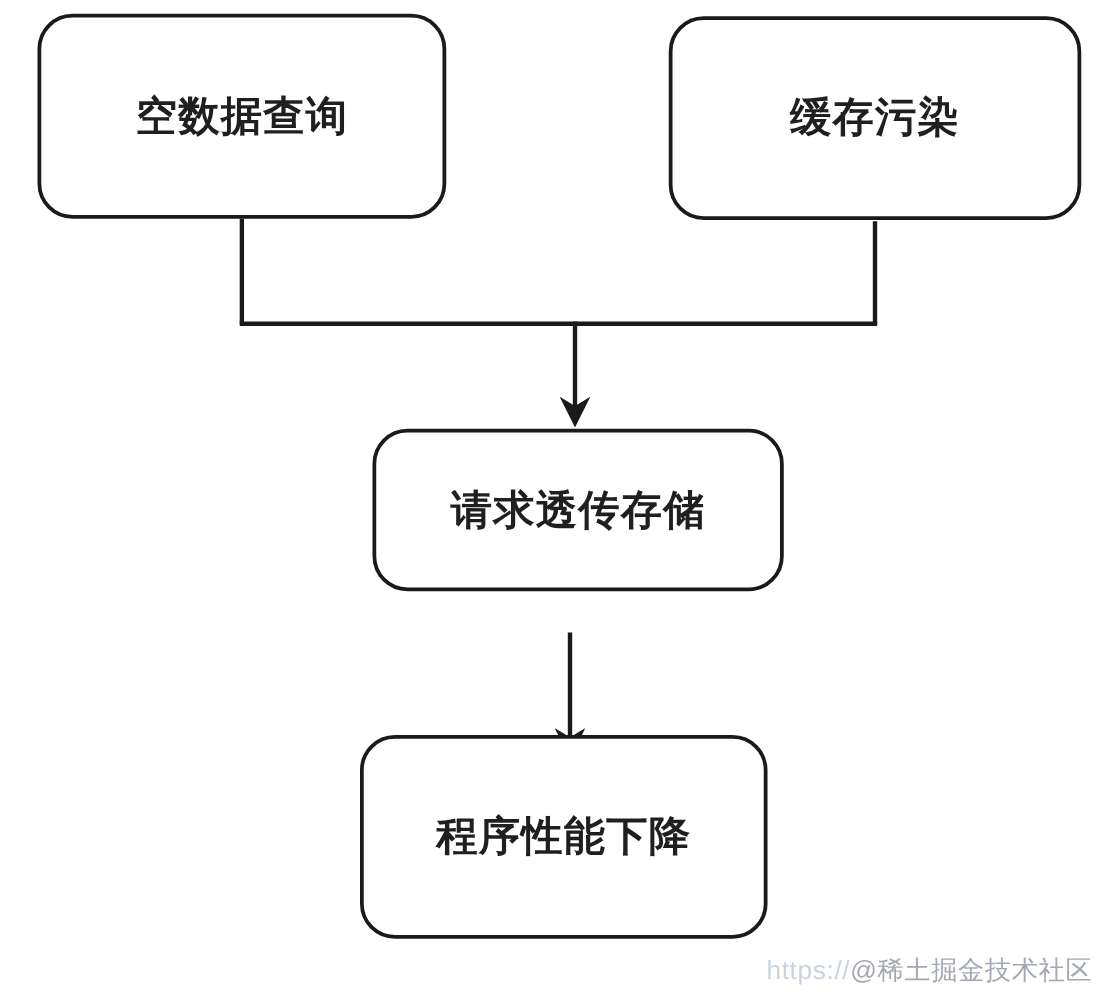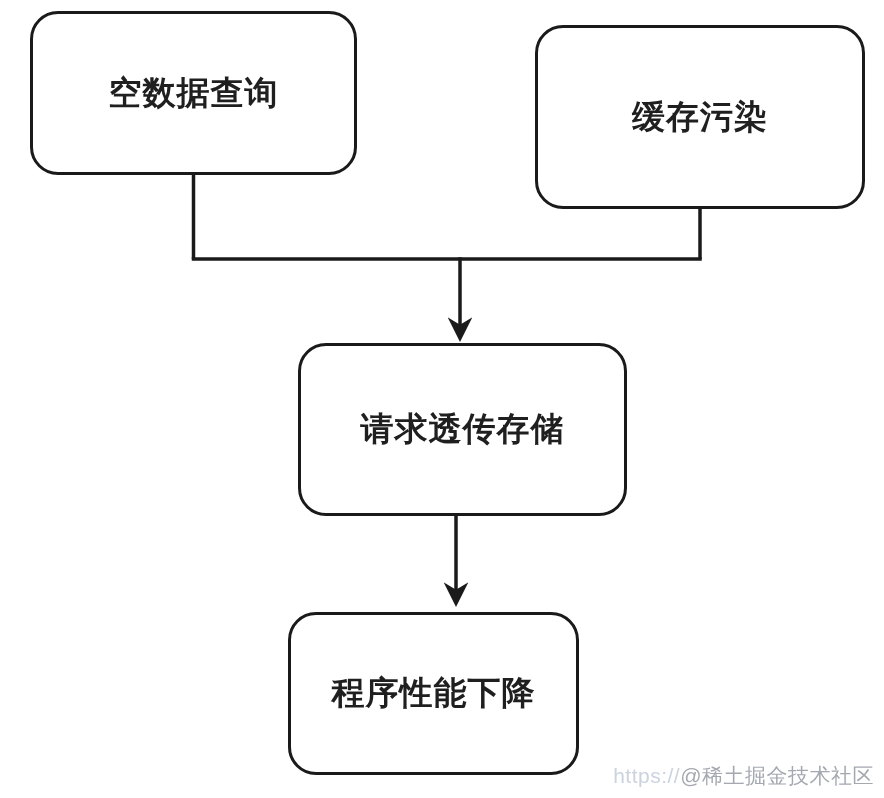--- a/index.html
+++ b/index.html
@@ -37,23 +37,23 @@
   }
   .node .label {
     font-size: 33px;
     font-weight: 700;
     color: #1f1f1f;
     letter-spacing: 1px;
     line-height: 1.36;
     white-space: nowrap;
   }
   #node-empty-data-query        { left: 30px;  top: 11px;  width: 327px; height: 164px; }
-  #node-cache-pollution         { left: 535px; top: 13px;  width: 330px; height: 184px; margin-top: 12px; }
-  #node-request-passthrough     { left: 298px; top: 343px; width: 329px; height: 173px; }
-  #node-performance-degradation { left: 288px; top: 612px; width: 291px; height: 163px; }
+  #node-cache-pollution         { left: 535px; top: 13px;  width: 330px; height: 163px; }
+  #node-request-passthrough     { left: 298px; top: 343px; width: 329px; height: 130px; }
+  #node-performance-degradation { left: 288px; top: 588px; width: 326px; height: 163px; }
   .watermark {
     position: absolute;
     right: 10px;
     bottom: 8px;
     font-size: 21px;
     white-space: nowrap;
     letter-spacing: 0.5px;
   }
   .watermark .wm-prefix {
     color: rgba(185, 196, 212, 0.75);

